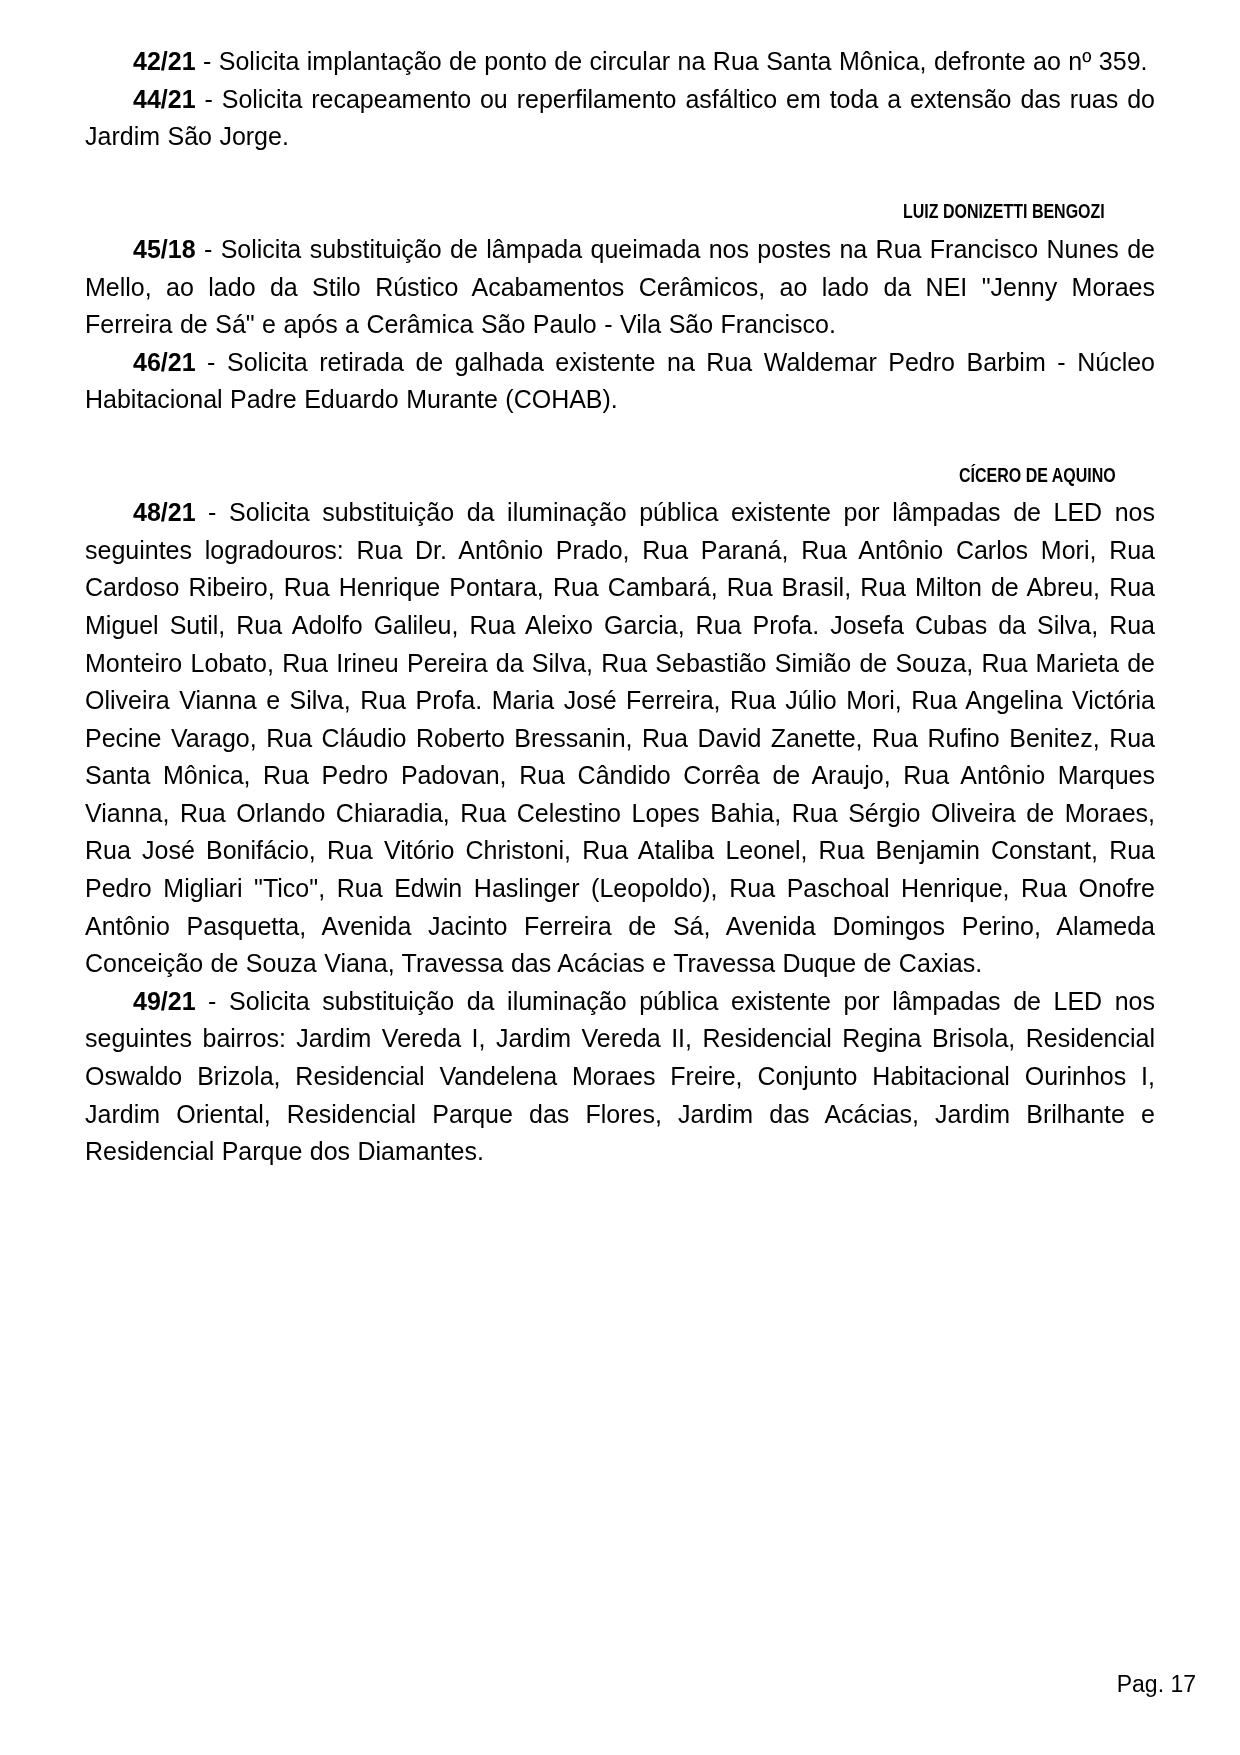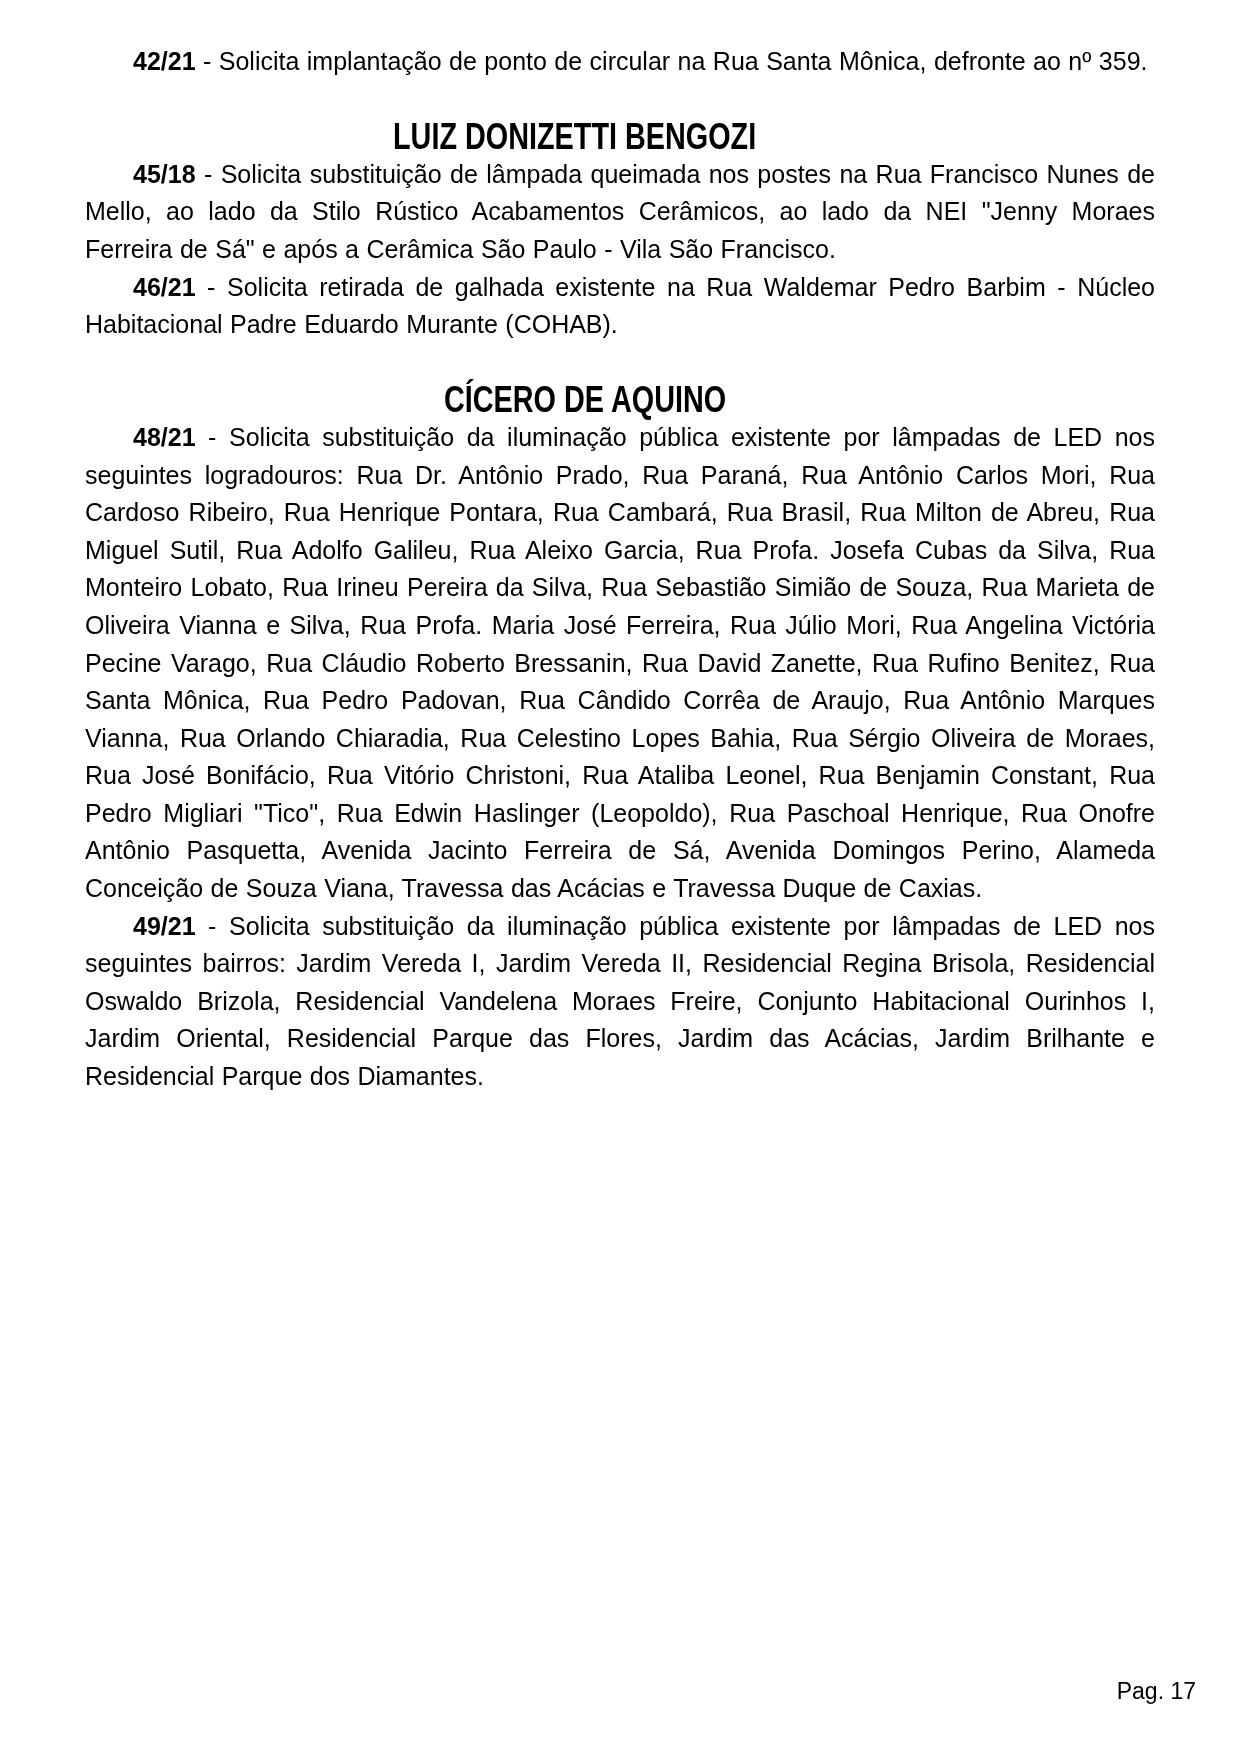--- a/index.html
+++ b/index.html
@@ -27,47 +27,47 @@
     padding: 0;
     font-size: 25px;
     line-height: 37.6px;
     text-align: justify;
     text-indent: 48px;
     word-spacing: 0.5px;
   }
   h2.name-heading {
     margin: 37.6px 0 0 0;
     padding: 0;
-    font-size: 36px;
+    font-size: 20px;
     line-height: 37.6px;
     font-weight: 700;
-    text-align: center;
+    text-align: right;
   }
   h2.name-heading .hspan {
     display: inline-block;
     transform: scaleX(0.8);
     transform-origin: 0 50%;
     white-space: nowrap;
   }
   .footer {
     position: absolute;
     top: 1669px;
     right: 44px;
     font-size: 23px;
     line-height: 30px;
     font-weight: 400;
-    margin-top: 7px;
   }
 </style>
 </head>
 <body>
 
 <div class="page">
   <div class="doc-body">
       <p class="item"><b>42/21</b><span> - </span><span>Solicita implantação de ponto de circular na Rua Santa Mônica, defronte ao nº 359.</span></p>
+      <p class="item"><b>44/21</b><span> - </span><span>Solicita recapeamento ou reperfilamento asfáltico em toda a extensão das ruas do Jardim São Jorge.</span></p>
       <h2 class="name-heading"><span class="hspan">LUIZ DONIZETTI BENGOZI</span></h2>
       <p class="item"><b>45/18</b><span> - </span><span>Solicita substituição de lâmpada queimada nos postes na Rua Francisco Nunes de Mello, ao lado da Stilo Rústico Acabamentos Cerâmicos, ao lado da NEI "Jenny Moraes Ferreira de Sá" e após a Cerâmica São Paulo - Vila São Francisco.</span></p>
       <p class="item"><b>46/21</b><span> - </span><span>Solicita retirada de galhada existente na Rua Waldemar Pedro Barbim - Núcleo Habitacional Padre Eduardo Murante (COHAB).</span></p>
       <h2 class="name-heading"><span class="hspan">CÍCERO DE AQUINO</span></h2>
       <p class="item"><b>48/21</b><span> - </span><span>Solicita substituição da iluminação pública existente por lâmpadas de LED nos seguintes logradouros: Rua Dr. Antônio Prado, Rua Paraná, Rua Antônio Carlos Mori, Rua Cardoso Ribeiro, Rua Henrique Pontara, Rua Cambará, Rua Brasil, Rua Milton de Abreu, Rua Miguel Sutil, Rua Adolfo Galileu, Rua Aleixo Garcia, Rua Profa. Josefa Cubas da Silva, Rua Monteiro Lobato, Rua Irineu Pereira da Silva, Rua Sebastião Simião de Souza, Rua Marieta de Oliveira Vianna e Silva, Rua Profa. Maria José Ferreira, Rua Júlio Mori, Rua Angelina Victória Pecine Varago, Rua Cláudio Roberto Bressanin, Rua David Zanette, Rua Rufino Benitez, Rua Santa Mônica, Rua Pedro Padovan, Rua Cândido Corrêa de Araujo, Rua Antônio Marques Vianna, Rua Orlando Chiaradia, Rua Celestino Lopes Bahia, Rua Sérgio Oliveira de Moraes, Rua José Bonifácio, Rua Vitório Christoni, Rua Ataliba Leonel, Rua Benjamin Constant, Rua Pedro Migliari "Tico", Rua Edwin Haslinger (Leopoldo), Rua Paschoal Henrique, Rua Onofre Antônio Pasquetta, Avenida Jacinto Ferreira de Sá, Avenida Domingos Perino, Alameda Conceição de Souza Viana, Travessa das Acácias e Travessa Duque de Caxias.</span></p>
       <p class="item"><b>49/21</b><span> - </span><span>Solicita substituição da iluminação pública existente por lâmpadas de LED nos seguintes bairros: Jardim Vereda I, Jardim Vereda II, Residencial Regina Brisola, Residencial Oswaldo Brizola, Residencial Vandelena Moraes Freire, Conjunto Habitacional Ourinhos I, Jardim Oriental, Residencial Parque das Flores, Jardim das Acácias, Jardim Brilhante e Residencial Parque dos Diamantes.</span></p>
     </div>
   <div class="footer">Pag. 17</div>
 </div>
 

